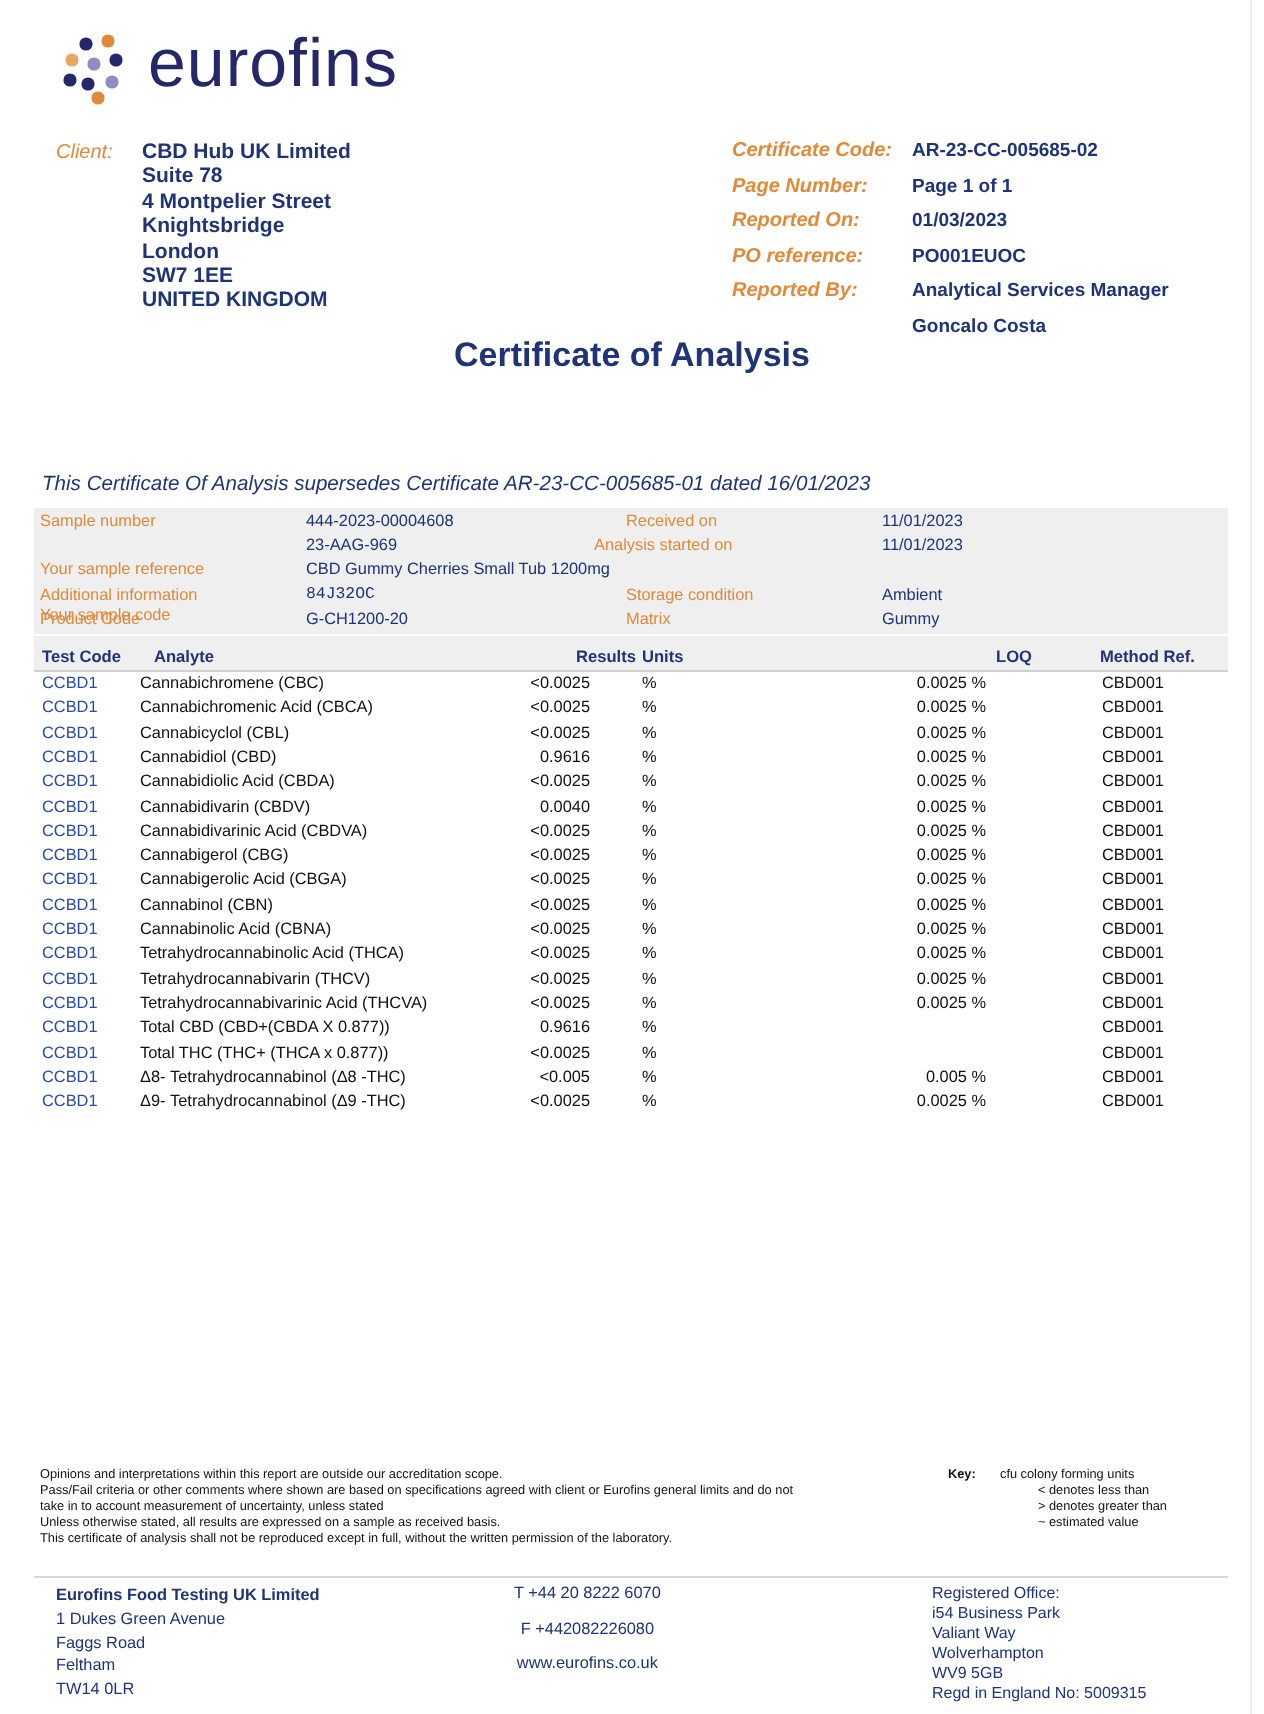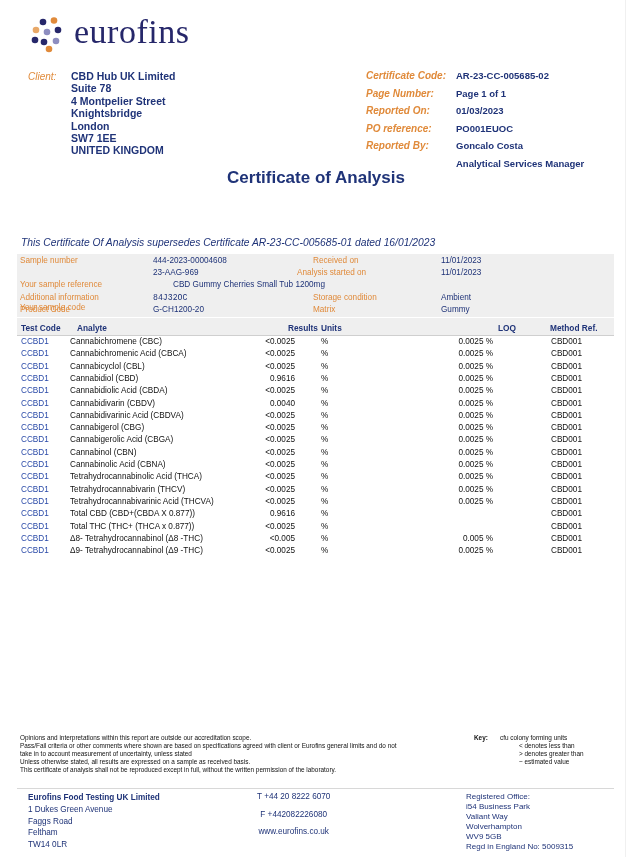--- a/index.html
+++ b/index.html
@@ -1,20 +1,20 @@
 <!DOCTYPE html>
 <html><head>
 <meta charset="utf-8">
 <style>
   html, body { margin:0; padding:0; background:#ffffff; }
   body { width:632px; height:857px; position:relative; overflow:hidden; font-family:"Liberation Sans", sans-serif; color:#1e2f6e; }
   .abs { position:absolute; }
   .logo { left:30px; top:16px; height:40px; }
   .logo svg { position:absolute; left:0; top:0; }
-  .logo-text { position:absolute; left:44px; top:-3px; font-family:Liberation Serif, serif; font-size:34px; color:#26276a; letter-spacing:0.5px; }
+  .logo-text { position:absolute; left:44px; top:-3px; font-family:Liberation Sans, sans-serif; font-size:34px; color:#26276a; letter-spacing:0.5px; }
   .client-label { left:28px; top:71px; font-style:italic; font-size:10px; color:#e08a3a; }
   .client-lines { left:71px; top:70px; font-weight:bold; font-size:10.5px; line-height:12.4px; color:#1f3378; }
   .meta-labels { left:366px; top:70px; font-style:italic; font-weight:bold; font-size:10px; color:#e08a3a; }
   .meta-labels div, .meta-values div { height:17.5px; }
   .meta-values { left:456px; top:70px; font-weight:bold; font-size:9.5px; color:#1f3378; }
   .title { left:0; width:632px; top:168px; text-align:center; font-weight:bold; font-size:17px; color:#1f3378; }
   .supersedes { left:21px; top:237px; font-style:italic; font-size:10.3px; color:#1f3378; }
   .info-box { left:17px; top:254px; width:597px; height:63px; background:#efefef; }
   .info-row { position:absolute; font-size:8.2px; line-height:12px; }
   .info-label { color:#e08a3a; }
@@ -78,34 +78,34 @@
   <div>Page Number:</div>
   <div>Reported On:</div>
   <div>PO reference:</div>
   <div>Reported By:</div>
 </div>
 <div class="abs meta-values">
   <div>AR-23-CC-005685-02</div>
   <div>Page 1 of 1</div>
   <div>01/03/2023</div>
   <div>PO001EUOC</div>
+  <div>Analytical Services Manager</div>
   <div>Goncalo Costa</div>
-  <div>Analytical Services Manager</div>
 </div>
 
 <div class="abs title">Certificate of Analysis</div>
 <div class="abs supersedes">This Certificate Of Analysis supersedes Certificate AR-23-CC-005685-01 dated 16/01/2023</div>
 
 <div class="abs info-box">
   <div class="info-row info-label" style="left:3px;top:1px;">Sample number</div>
   <div class="info-row info-val" style="left:136px;top:1px;">444-2023-00004608</div>
   <div class="info-row info-label" style="left:3px;top:13px;margin-top:35px;">Your sample code</div>
   <div class="info-row info-val" style="left:136px;top:13px;">23-AAG-969</div>
   <div class="info-row info-label" style="left:3px;top:25px;">Your sample reference</div>
-  <div class="info-row info-val" style="left:136px;top:25px;margin-left:20px;">CBD Gummy Cherries Small Tub 1200mg</div>
+  <div class="info-row info-val" style="left:136px;top:25px;">CBD Gummy Cherries Small Tub 1200mg</div>
   <div class="info-row info-label" style="left:3px;top:38px;">Additional information</div>
   <div class="info-row info-val" style="left:136px;top:38px;font-family:Liberation Mono, monospace;">84J32OC</div>
   <div class="info-row info-label" style="left:3px;top:50px;">Product Code</div>
   <div class="info-row info-val" style="left:136px;top:50px;">G-CH1200-20</div>
 
   <div class="info-row info-label" style="left:296px;top:1px;">Received on</div>
   <div class="info-row info-val" style="left:424px;top:1px;">11/01/2023</div>
   <div class="info-row info-label" style="left:280px;top:13px;">Analysis started on</div>
   <div class="info-row info-val" style="left:424px;top:13px;">11/01/2023</div>
   <div class="info-row info-label" style="left:296px;top:38px;">Storage condition</div>

